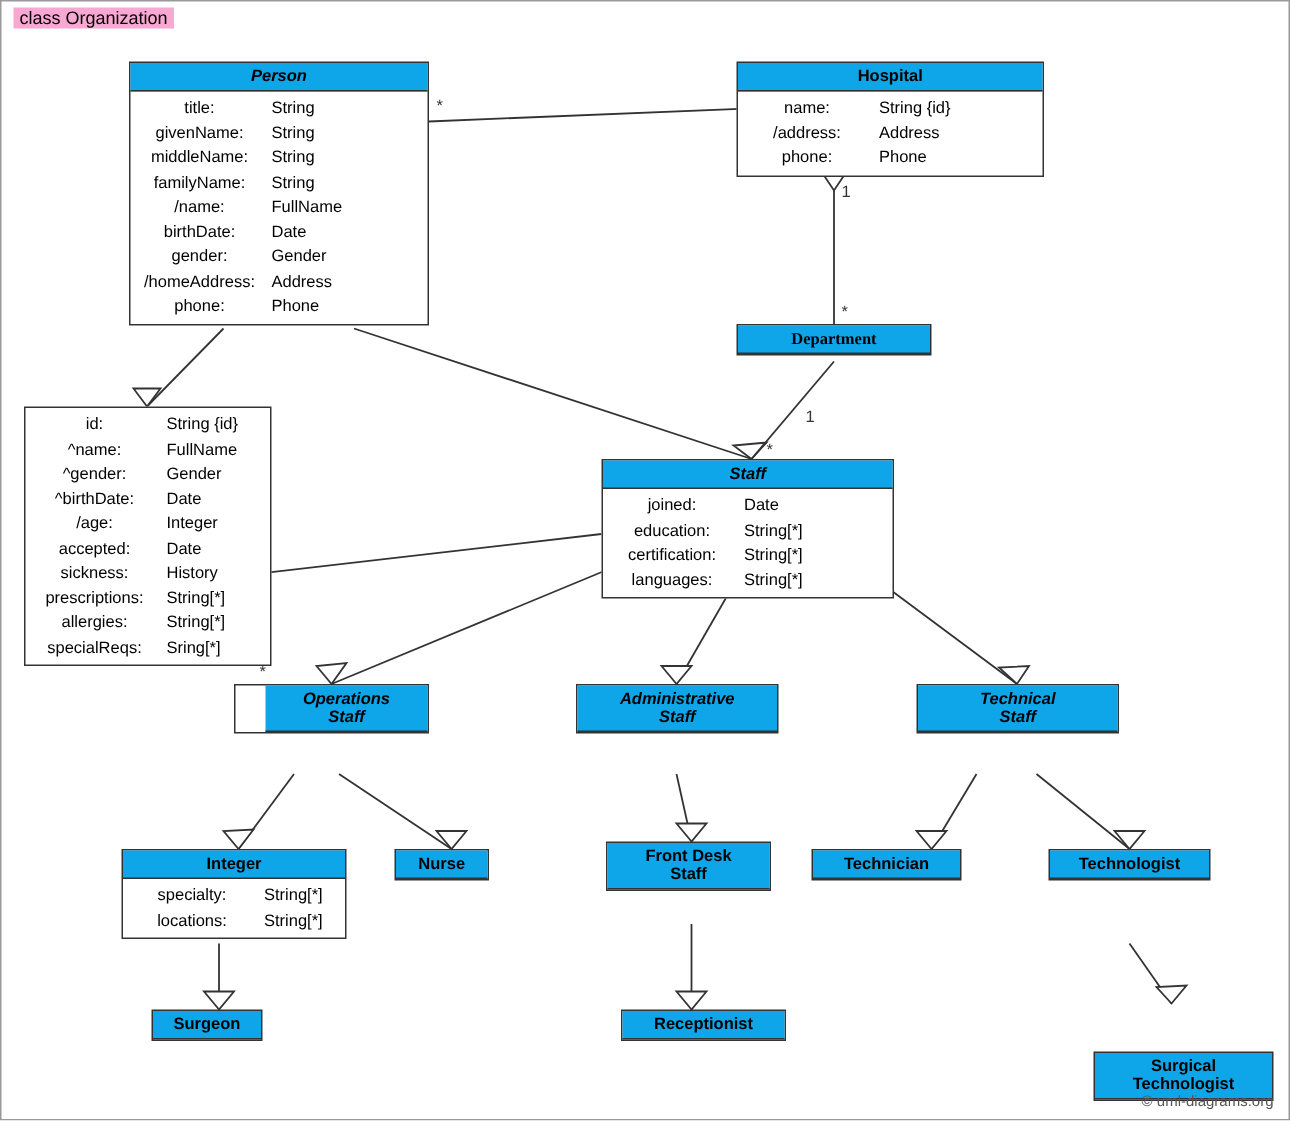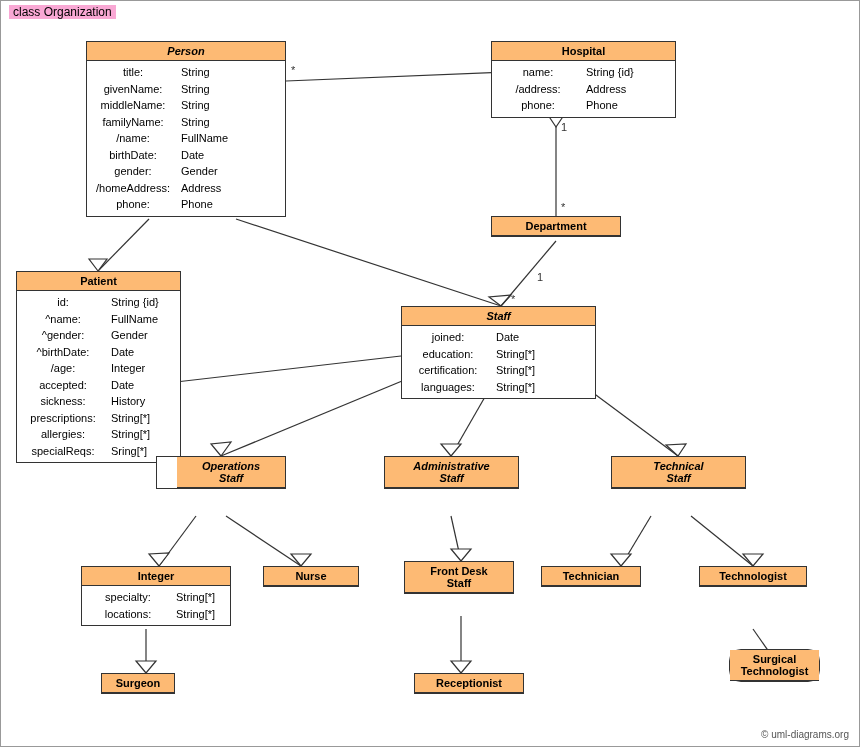--- a/index.html
+++ b/index.html
@@ -33,21 +33,21 @@
       border: 1px solid #333;
       background: #fff;
       font-size: 11px;
     }
     .uml-class .class-header {
       text-align: center;
       font-style: italic;
       font-weight: bold;
       padding: 3px 6px;
       border-bottom: 1px solid #333;
-      background: #fdba74;
+      background: #0ea5e9;
     }
     .uml-class .class-header.normal {
       font-style: normal;
     }
     .uml-class .class-body {
       padding: 3px 6px;
       line-height: 1.5;
       text-align: center;
     }
     .uml-class .attr-row {
@@ -185,40 +185,39 @@
           <span class="attr-name">/homeAddress:</span>
           <span>Address</span>
         </div>
       <div class="attr-row">
           <span class="attr-name">phone:</span>
           <span>Phone</span>
         </div>
     </div>
   </div>
 
-  <div class="uml-class" style="left:490px; top:40px; width:185px;">
+  <div class="uml-class" style="left:490px; top:40px; width:205px;">
     <div class="class-header normal">Hospital</div>
     <div class="class-body">
       <div class="attr-row">
           <span class="attr-name">name:</span>
           <span>String {id}</span>
         </div>
       <div class="attr-row">
           <span class="attr-name">/address:</span>
           <span>Address</span>
         </div>
       <div class="attr-row">
           <span class="attr-name">phone:</span>
           <span>Phone</span>
         </div>
     </div>
   </div>
 
   <div class="uml-class" style="left:15px; top:270px; width:165px;">
-    <div class="class-header normal">Patient</div>
     <div class="class-body">
       <div class="attr-row">
           <span class="attr-name">id:</span>
           <span>String {id}</span>
         </div>
       <div class="attr-row">
           <span class="attr-name">^name:</span>
           <span>FullName</span>
         </div>
       <div class="attr-row">
@@ -249,21 +248,21 @@
           <span class="attr-name">allergies:</span>
           <span>String[*]</span>
         </div>
       <div class="attr-row">
           <span class="attr-name">specialReqs:</span>
           <span>Sring[*]</span>
         </div>
     </div>
   </div>
 
-  <div class="uml-class" style="left:490px; top:215px; width:130px;">
+  <div class="uml-class" style="left:490px; top:215px; width:130px;font-family:Liberation Serif, serif;">
     <div class="class-header normal">Department</div>
   </div>
 
   <div class="uml-class" style="left:400px; top:305px; width:195px;">
     <div class="class-header">
       <em>Staff</em>
     </div>
     <div class="class-body">
       <div class="attr-row">
           <span class="attr-name">joined:</span>
@@ -309,21 +308,21 @@
           <span class="attr-name">specialty:</span>
           <span>String[*]</span>
         </div>
       <div class="attr-row">
           <span class="attr-name">locations:</span>
           <span>String[*]</span>
         </div>
     </div>
   </div>
 
-  <div class="uml-class" style="left:262px; top:565px; width:96px;">
+  <div class="uml-class" style="left:262px; top:565px; width:63px;">
     <div class="class-header normal">Nurse</div>
   </div>
 
   <div class="uml-class" style="left:403px; top:560px; width:110px;">
     <div class="class-header normal">Front Desk<br>Staff</div>
   </div>
 
   <div class="uml-class" style="left:540px; top:565px; width:100px;">
     <div class="class-header normal">Technician</div>
   </div>
@@ -333,18 +332,18 @@
   </div>
 
   <div class="uml-class" style="left:100px; top:672px; width:74px;">
     <div class="class-header normal">Surgeon</div>
   </div>
 
   <div class="uml-class" style="left:413px; top:672px; width:110px;">
     <div class="class-header normal">Receptionist</div>
   </div>
 
-  <div class="uml-class" style="left:728px; top:648px; width:91px;border-radius:12px;">
+  <div class="uml-class" style="left:728px; top:700px; width:120px;">
     <div class="class-header normal">Surgical<br>Technologist</div>
   </div>
 
   <div class="copyright">© uml-diagrams.org</div>
 </div>
 
 </body></html>

